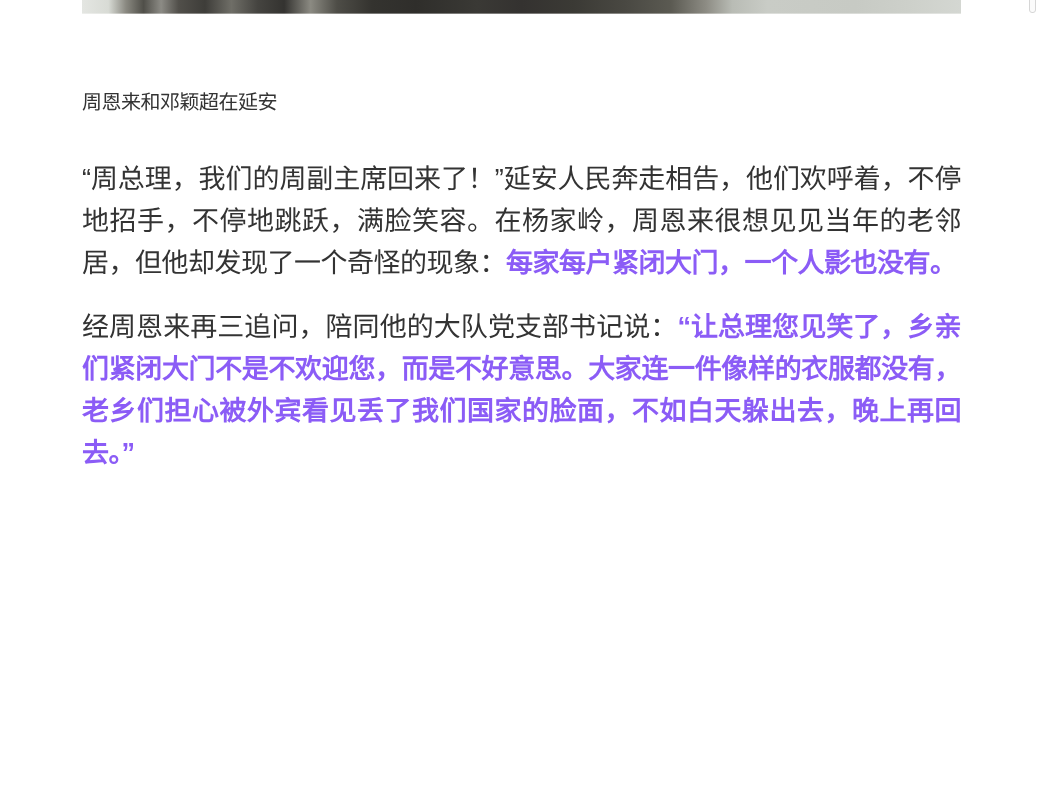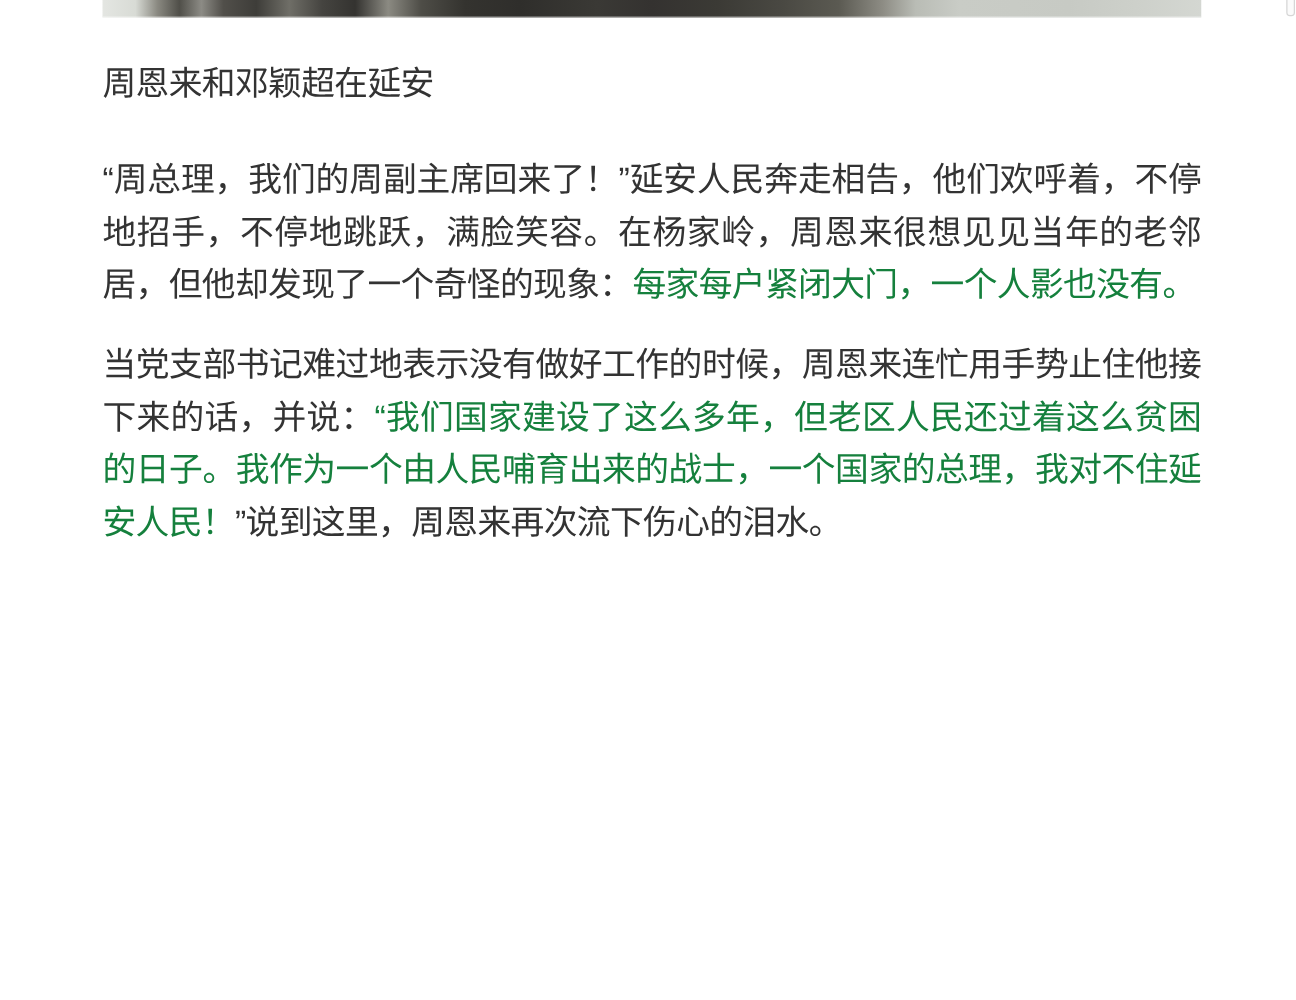--- a/index.html
+++ b/index.html
@@ -32,39 +32,39 @@
     height: 14px;
     background: linear-gradient(90deg,
       #e4e6e2 0%, #d8dbd5 3%, #8a8981 5%, #504f49 7%, #8c8b85 9%,
       #514f4a 11%, #3e3d39 14%, #6f6e67 17%, #454440 20%, #343330 23%,
       #8b8a82 26%, #4e4d47 29%, #34332f 33%, #2f2e2b 38%, #3a3935 45%,
       #343230 50%, #3b3a35 56%, #4a4943 62%, #5b5a52 67%, #8d8c84 71%,
       #b9bcb5 74%, #c9ccc6 78%, #c7cac4 88%, #cdd0ca 94%, #d4d7d2 100%);
     box-shadow: inset 0 -1px 0 rgba(255,255,255,0.35);
   }
   .caption {
-    margin-top: 32px;
+    margin-top: 67px;
     margin-bottom: 35px;
-    font-size: 27px;
+    font-size: 20px;
     line-height: 42px;
     letter-spacing: -0.5px;
     color: #333333;
     white-space: nowrap;
   }
   .para {
     margin: 0 0 22px 0;
     font-size: 27px;
     line-height: 42px;
     letter-spacing: -0.5px;
     color: #333333;
     text-align: justify;
   }
   .para strong {
-    font-weight: 400;
-    color: #15803d;
+    font-weight: 700;
+    color: #8b5cf6;
   }
   
   .scroll-thumb {
     position: absolute;
     top: -4px;
     right: 1px;
     width: 5px;
     height: 15px;
     background: #fbfbfb;
     border: 1px solid #d6d6d6;
@@ -77,16 +77,16 @@
 <div class="page">
   <div class="scroll-thumb"></div>
 
   <div class="content">
     <div class="photo"></div>
 
     <div class="caption">周恩来和邓颖超在延安</div>
 
     <div class="body">
         <p class="para"><span>“周总理，我们的周副主席回来了！”延安人民奔走相告，他们欢呼着，不停地招手，不停地跳跃，满脸笑容。在杨家岭，周恩来很想见见当年的老邻居，但他却发现了一个奇怪的现象：</span><strong>每家每户紧闭大门，一个人影也没有。</strong></p>
-        <p class="para"><span>当党支部书记难过地表示没有做好工作的时候，周恩来连忙用手势止住他接下来的话，并说：</span><strong>“我们国家建设了这么多年，但老区人民还过着这么贫困的日子。我作为一个由人民哺育出来的战士，一个国家的总理，我对不住延安人民！</strong><span>”说到这里，周恩来再次流下伤心的泪水。</span></p>
+        <p class="para"><span>经周恩来再三追问，陪同他的大队党支部书记说：</span><strong>“让总理您见笑了，乡亲们紧闭大门不是不欢迎您，而是不好意思。大家连一件像样的衣服都没有，老乡们担心被外宾看见丢了我们国家的脸面，不如白天躲出去，晚上再回去。”</strong></p>
       </div>
   </div>
 </div>
 
 </body></html>

